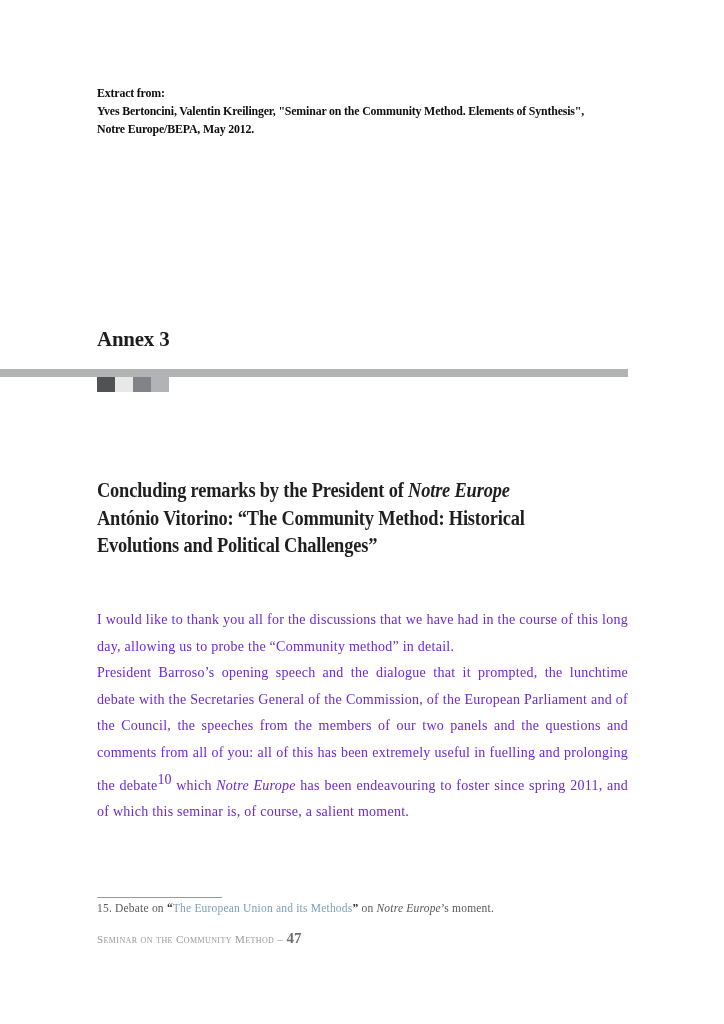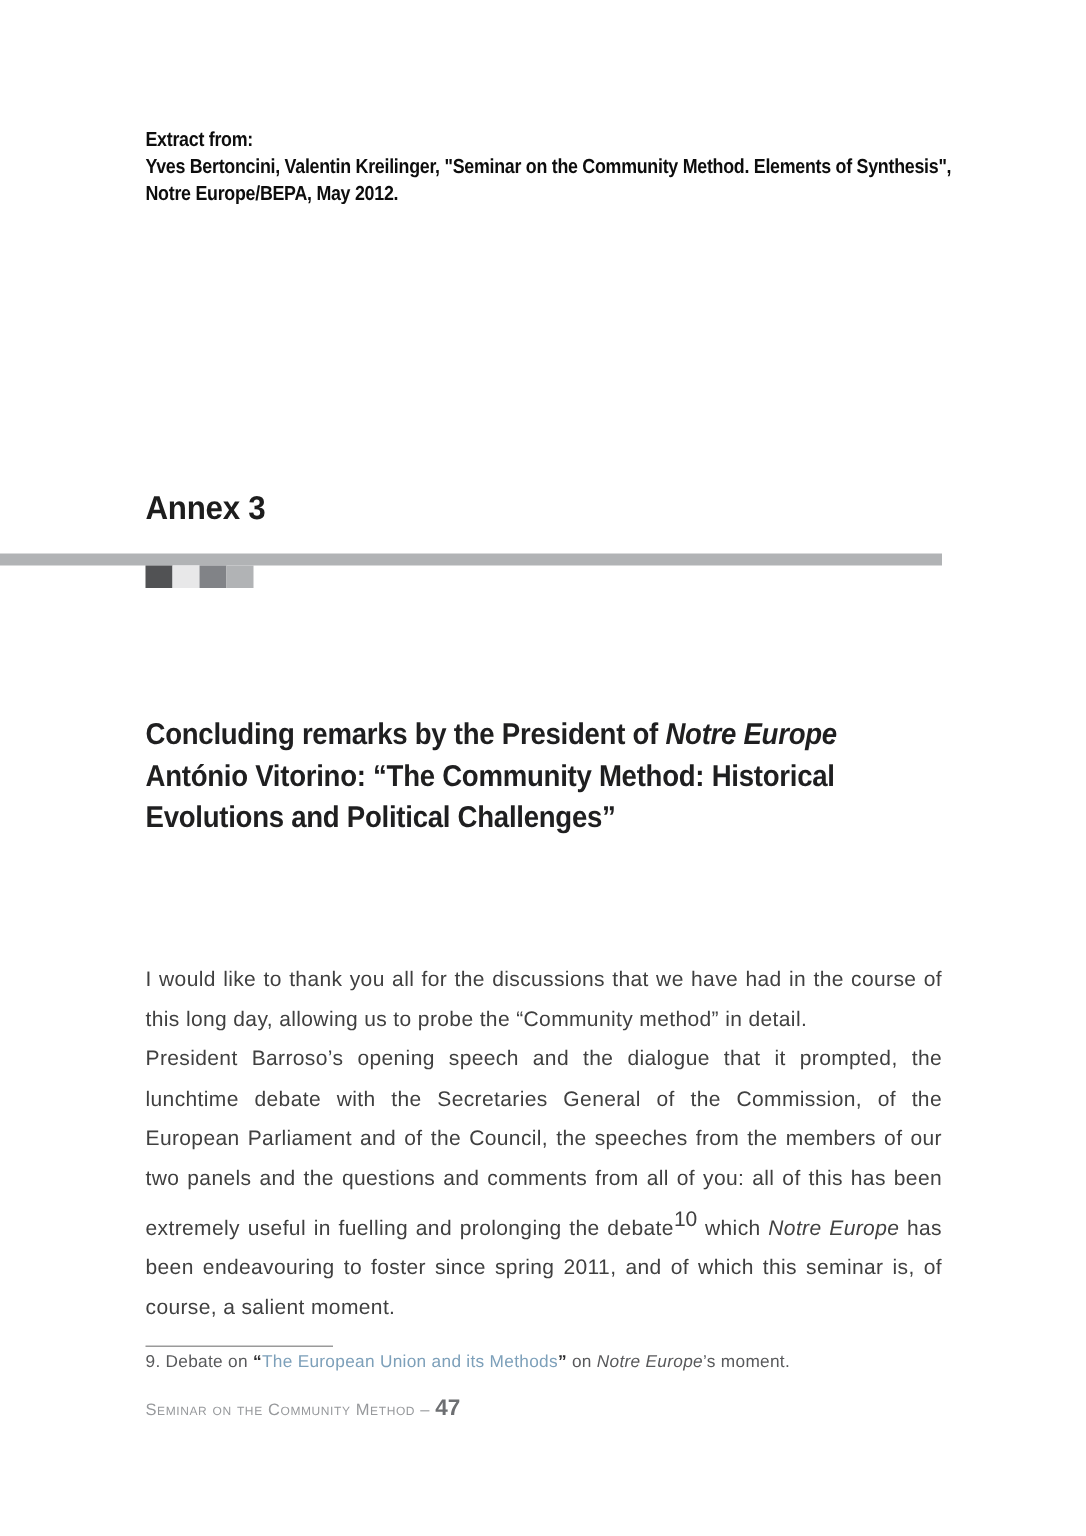--- a/index.html
+++ b/index.html
@@ -1,18 +1,18 @@
 <!DOCTYPE html>
 <html><head>
 <meta charset="utf-8">
 <style>
   html,body{margin:0;padding:0;background:#ffffff;}
   .page{
     position:relative;width:724px;height:1024px;background:#ffffff;overflow:hidden;
-    font-family:Liberation Sans, sans-serif;
+    font-family:Liberation Serif, serif;
   }
   
   .citation{
     position:absolute;left:97px;top:84px;width:620px;
     font-weight:bold;font-size:13.5px;line-height:18px;color:#0d0d0d;
     letter-spacing:-0.2px;transform:scaleX(0.88);transform-origin:left top;
   }
   .citation .line{white-space:nowrap;}
   
   .annex{
@@ -27,23 +27,22 @@
   
   .doc-title{
     position:absolute;left:97px;top:477px;width:600px;
     font-weight:bold;font-size:20px;line-height:27.5px;color:#1f1f20;
     letter-spacing:-0.2px;transform:scaleX(0.92);transform-origin:left top;
   }
   .doc-title .tline{white-space:nowrap;}
   
   .body-text{
     position:absolute;left:97px;top:607px;width:531px;
-    font-size:14px;line-height:26.6px;color:#404040;letter-spacing:0.25px;
+    font-size:14px;line-height:26.6px;color:#6d28d9;letter-spacing:0.25px;
     text-align:justify;
-    margin-top:32px;
   }
   .body-text p{margin:0;}
   
   .footnote-rule{position:absolute;left:97px;top:897px;width:125px;height:1px;background:#9a9a9a;}
   .footnote{
     position:absolute;left:97px;top:901px;width:531px;
     font-size:11.5px;line-height:15px;color:#58595b;letter-spacing:0.2px;white-space:nowrap;
   }
   
   .footer{
@@ -86,21 +85,21 @@
     <div class="tline"><span>António Vitorino: “The Community Method: Historical</span></div>
     <div class="tline"><span>Evolutions and Political Challenges”</span></div>
   </div>
 
   <div class="body-text">
     <p><span>I would like to thank you all for the discussions that we have had in the course of this long day, allowing us to probe the “Community method” in detail.</span></p>
     <p><span>President Barroso’s opening speech and the dialogue that it prompted, the lunchtime debate with the Secretaries General of the Commission, of the European Parliament and of the Council, the speeches from the members of our two panels and the questions and comments from all of you: all of this has been extremely useful in fuelling and prolonging the debate</span><span class="sup">10</span><span> which </span><span class="it">Notre Europe</span><span> has been endeavouring to foster since spring 2011, and of which this seminar is, of course, a salient moment.</span></p>
   </div>
 
   <div class="footnote-rule"></div>
-  <div class="footnote"><span>9. Debate on </span><span class="bd">“</span><span class="lnk">The European Union and its Methods</span><span class="bd">”</span><span> on </span><span class="it">Notre Europe</span><span>’s moment.</span></div>
+  <div class="footnote"><span>15. Debate on </span><span class="bd">“</span><span class="lnk">The European Union and its Methods</span><span class="bd">”</span><span> on </span><span class="it">Notre Europe</span><span>’s moment.</span></div>
 
   <div class="footer">
     <span>Seminar on the Community Method</span>
     <span class="sep"> </span><span class="sep">–</span>
     <span class="pageno"> <span>47</span></span>
   </div>
 
 </div>
 
 </body></html>

